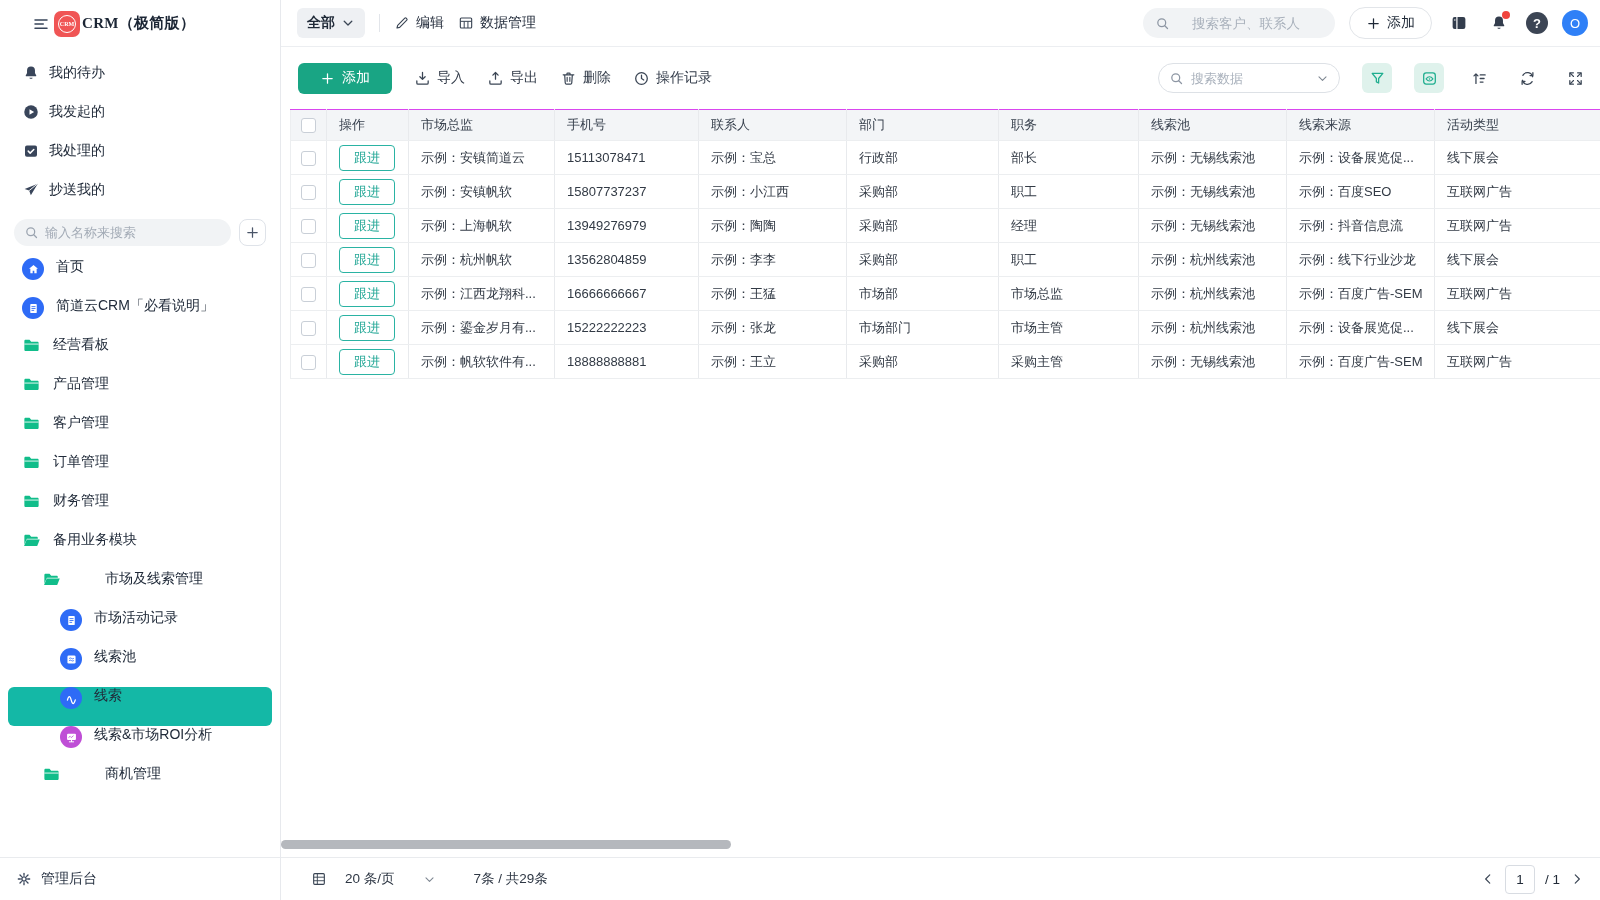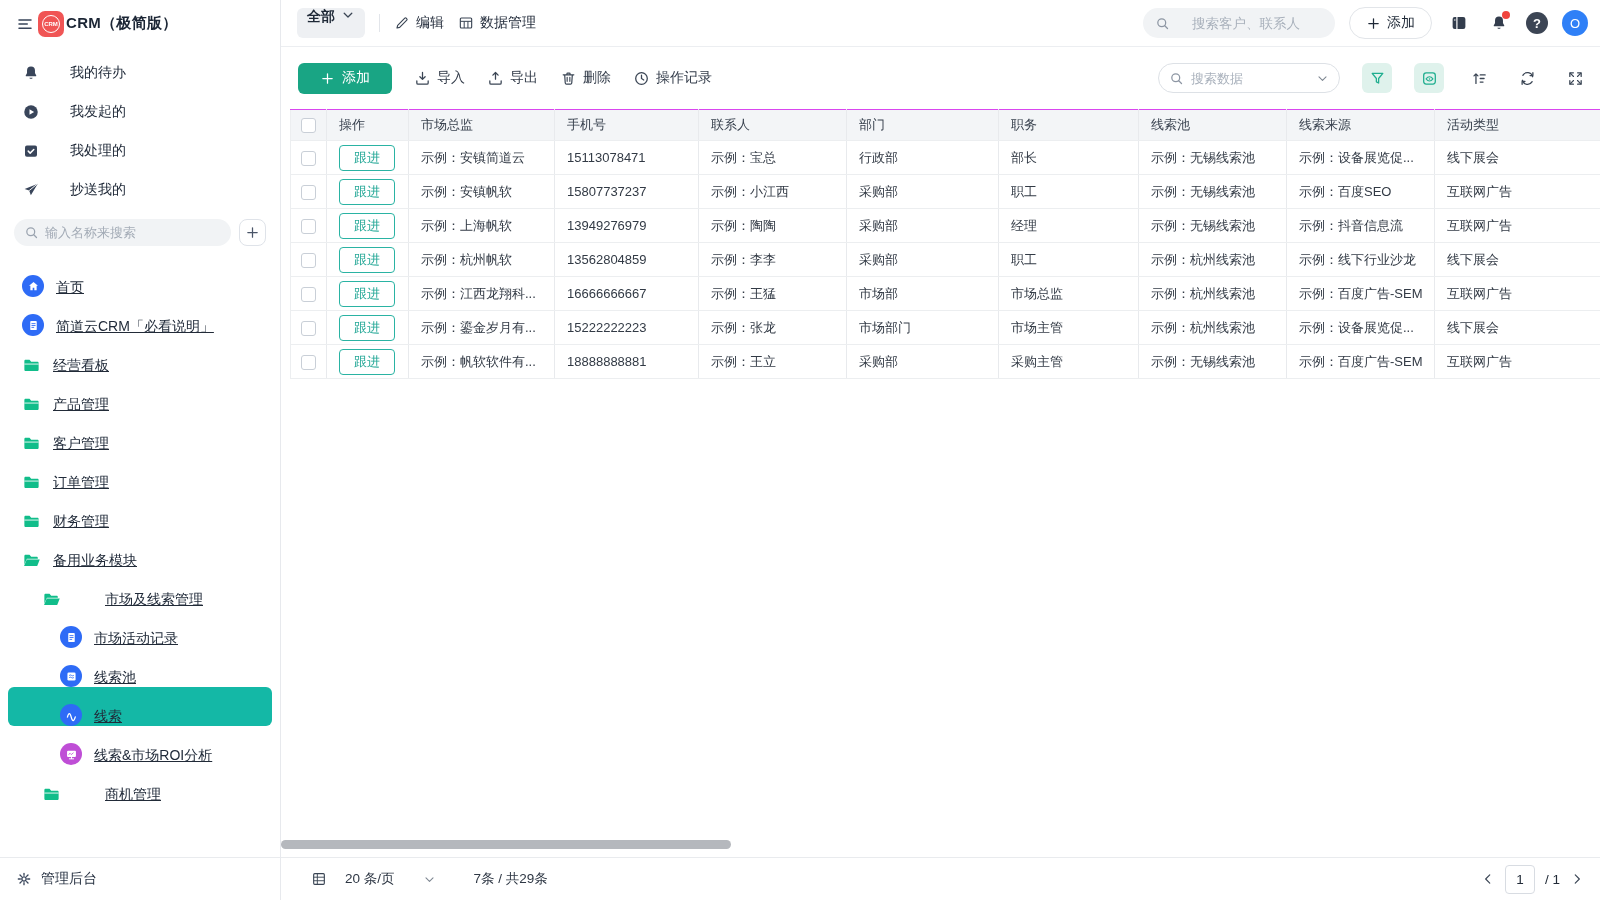--- a/index.html
+++ b/index.html
@@ -1,57 +1,57 @@
 <!DOCTYPE html>
 <html><head>
 <meta charset="utf-8">
 <style>
   * { margin:0; padding:0; box-sizing:border-box; }
   html,body { width:1600px; height:900px; overflow:hidden; font-family:"Liberation Sans","DejaVu Sans",sans-serif; background:#fff; color:#222b38; }
   body { display:flex; }
 
   
   .sidebar { width:281px; height:900px; border-right:1px solid #e7e9ed; display:flex; flex-direction:column; background:#fff; flex-shrink:0; }
-  .sb-header { height:47px; display:flex; align-items:center; padding:0 14px; gap:2px; flex-shrink:0; }
+  .sb-header { height:47px; display:flex; align-items:center; padding:0 30px; gap:2px; flex-shrink:0;font-family:Liberation Serif, serif; }
   .menu-btn { width:22px; height:22px; display:flex; align-items:center; justify-content:center; color:#39455a; cursor:pointer; }
   .logo { width:26px; height:26px; border-radius:7px; background:#f05555; display:flex; align-items:center; justify-content:center; }
   .logo-inner { width:18px; height:18px; border-radius:50%; border:1.5px solid #fff; color:#fff; font-size:6px; font-weight:bold; display:flex; align-items:center; justify-content:center; }
   .sb-title { font-size:15px; font-weight:bold; color:#1c2635; letter-spacing:.3px; }
 
   .sb-quick { list-style:none; padding:6px 0 2px; }
-  .sb-quick li { height:39px; display:flex; align-items:center; gap:30px; padding:0 22px; cursor:pointer; }
+  .sb-quick li { height:39px; display:flex; align-items:center; gap:9px; padding:0 22px; cursor:pointer; }
   .sb-quick .ic { color:#39455a; }
   .sb-quick span.lbl { font-size:14px; color:#212b3a; }
 
   .sb-search { display:flex; align-items:center; gap:8px; padding:8px 14px 10px; }
   .sb-search .box { flex:1; height:27px; background:#f1f3f5; border-radius:14px; display:flex; align-items:center; padding:0 10px; gap:6px; }
   .sb-search .box .ic { color:#9aa3af; }
   .sb-search input { border:none; outline:none; background:transparent; font-size:13px; width:100%; color:#333; font-family:inherit; }
   .sb-search input::placeholder { color:#a3abb6; }
   .sb-plus { width:27px; height:27px; border:1px solid #dfe3e9; border-radius:8px; background:#fff; display:flex; align-items:center; justify-content:center; color:#4a5568; cursor:pointer; }
 
   .sb-nav { flex:1; overflow:hidden; padding:2px 8px; }
-  .nav-item { height:39px; display:flex; align-items:flex-end; gap:12px; border-radius:6px; padding:0 14px; cursor:pointer;text-decoration:underline; }
+  .nav-item { height:39px; display:flex; align-items:flex-start; gap:12px; border-radius:6px; padding:0 14px; cursor:pointer; }
   .nav-item.active { background:#14b8a6; }
   .nav-item.ind1 { padding-left:34px;gap:44px; }
   .nav-item.ind2 { padding-left:52px; }
   .nav-item .lbl { font-size:14px; color:#212b3a; white-space:nowrap; }
   .cir { width:22px; height:22px; border-radius:50%; display:flex; align-items:center; justify-content:center; flex-shrink:0; }
   .cir.blue { background:#2e6bf6; }
   .cir.purple { background:#bf4ed6; }
   .fold { color:#11bd8a; display:flex; flex-shrink:0; }
 
   .sb-admin { height:43px; border-top:1px solid #e9ebee; display:flex; align-items:center; gap:9px; padding:0 16px; color:#2a3444; cursor:pointer; flex-shrink:0; }
   .sb-admin .lbl { font-size:14px; }
   .sb-admin .ic { color:#39455a; }
 
   
   .main { flex:1; display:flex; flex-direction:column; height:900px; position:relative; }
   .topbar { height:47px; border-bottom:1px solid #eceef1; display:flex; align-items:center; padding:0 16px; gap:14px; flex-shrink:0; }
-  .chip { background:#eef0f3; border-radius:6px; height:30px; display:flex; align-items:flex-start; gap:6px; padding:0 10px; font-size:14px; font-weight:bold; color:#1f2937; cursor:pointer; }
+  .chip { background:#eef0f3; border-radius:6px; height:30px; display:flex; align-items:center; gap:6px; padding:0 10px; font-size:14px; font-weight:bold; color:#1f2937; cursor:pointer; }
   .chip .ic { color:#3a4554; }
   .vdiv { width:1px; height:18px; background:#e2e5ea; }
   .tb-btn { display:flex; align-items:center; gap:6px; font-size:14px; color:#252e3d; cursor:pointer; }
   .tb-btn .ic { color:#3a4554; }
   .topbar-spacer { flex:1; }
   .search-pill { width:192px; height:30px; background:#f1f3f5; border-radius:15px; display:flex; align-items:center; gap:22px; padding:0 12px; }
   .search-pill .ic { color:#8d96a3; }
   .search-pill input { border:none; outline:none; background:transparent; font-size:13.5px; width:100%; font-family:inherit; }
   .search-pill input::placeholder { color:#a8b0bb; }
   .add-pill { height:32px; border:1px solid #e2e5e9; border-radius:16px; background:#fff; display:flex; align-items:center; gap:6px; padding:0 16px; font-size:14px; color:#1f2937; cursor:pointer; }

